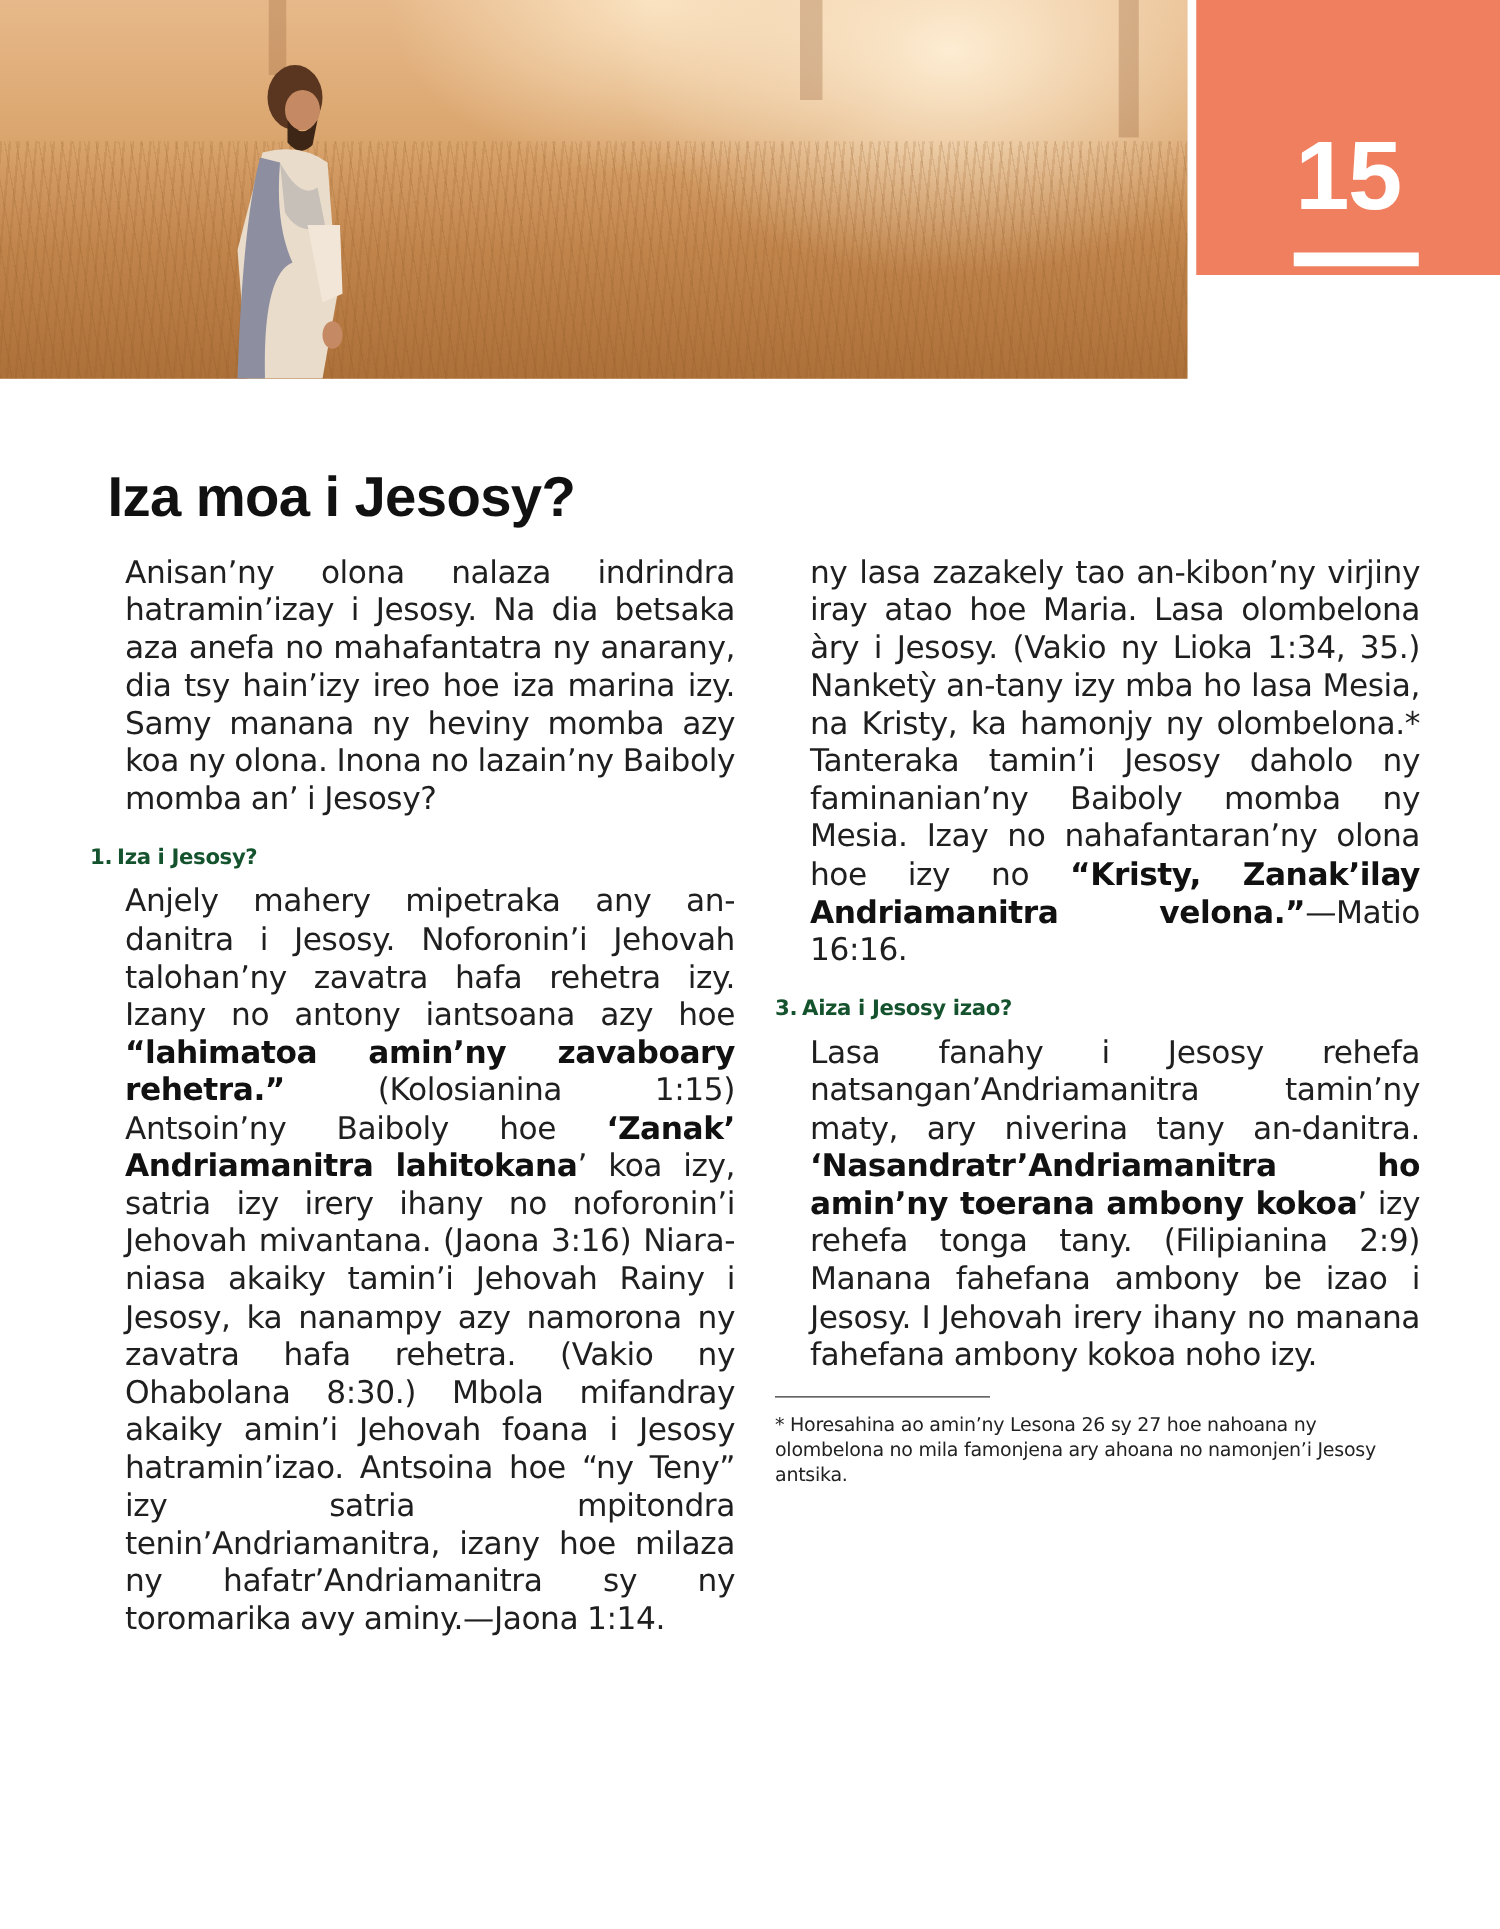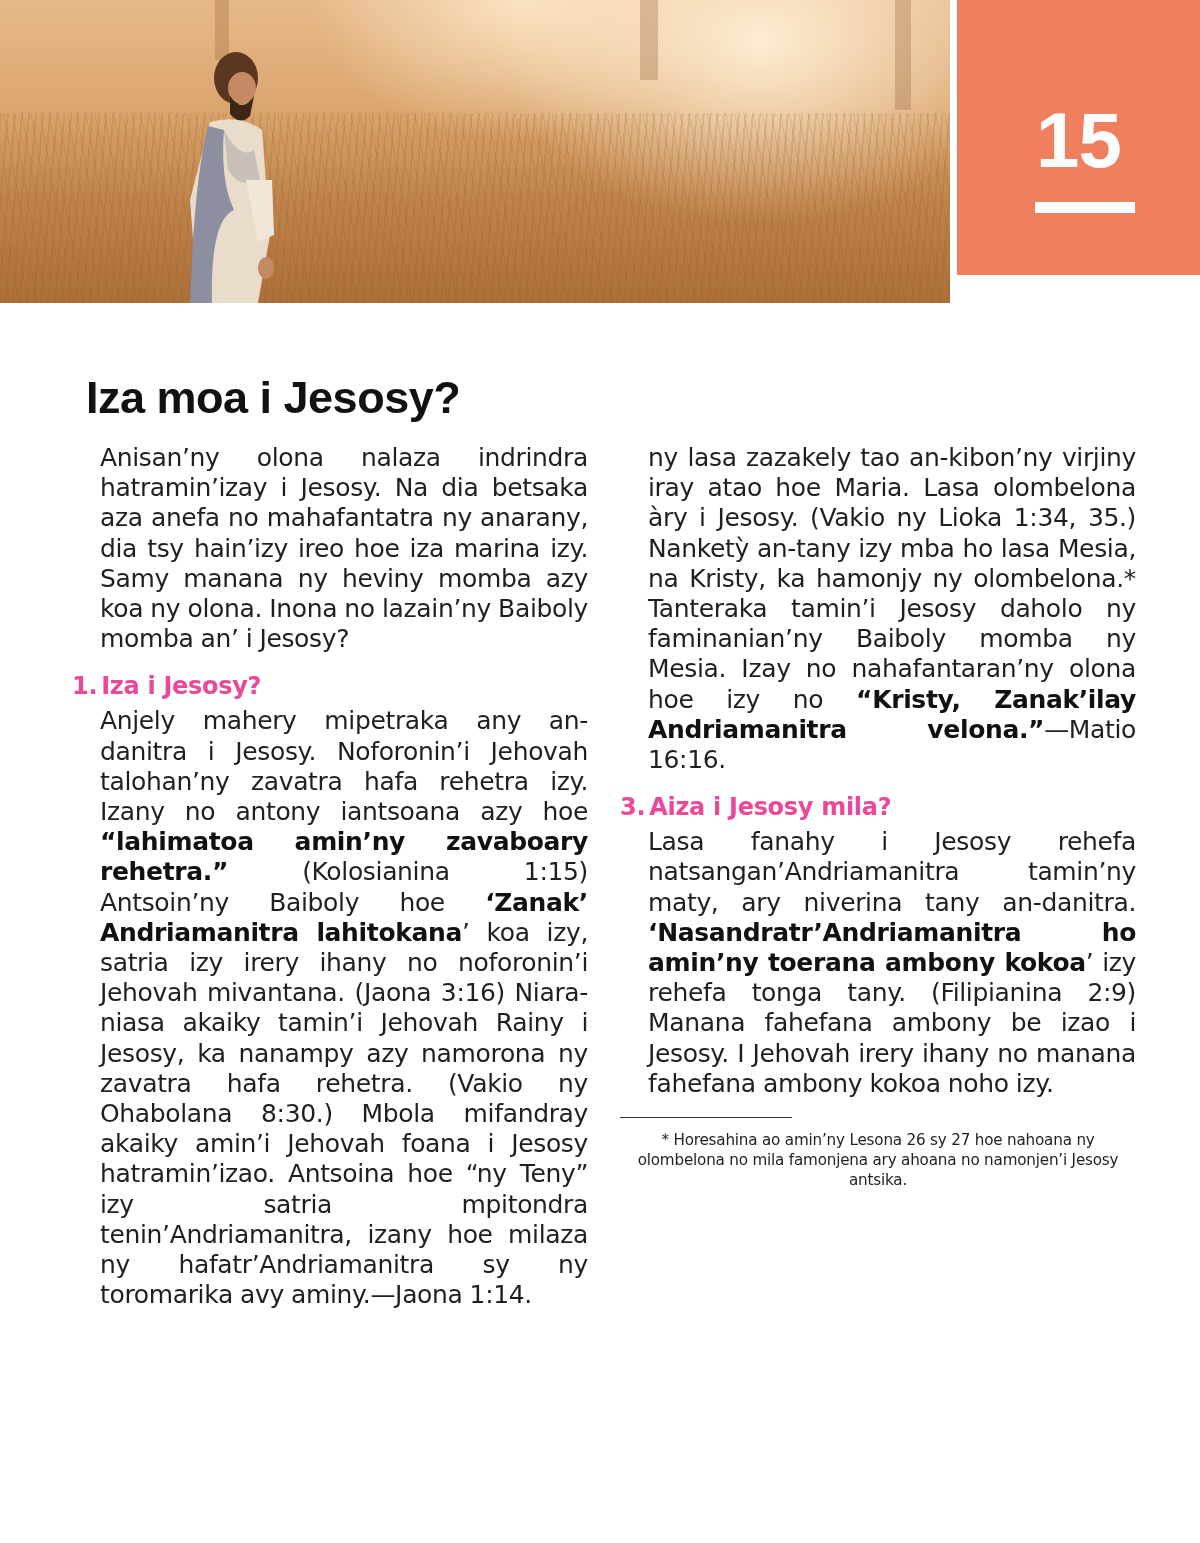--- a/index.html
+++ b/index.html
@@ -9,33 +9,33 @@
       radial-gradient(ellipse 380px 260px at 760px 40px, rgba(255,240,215,0.95), rgba(255,230,190,0) 70%),
       radial-gradient(ellipse 300px 200px at 520px 0px, rgba(255,236,205,0.8), rgba(255,220,180,0) 70%),
       linear-gradient(180deg, #e7b98a 0%, #dba66f 35%, #c98c52 65%, #b8793f 100%);
   }
   .hero .grass { position: absolute; left: 0; right: 0; bottom: 0; height: 190px;
     background: repeating-linear-gradient(95deg, rgba(150,95,40,0.18) 0 2px, rgba(0,0,0,0) 2px 7px),
                 repeating-linear-gradient(80deg, rgba(120,75,30,0.14) 0 1px, rgba(0,0,0,0) 1px 9px),
                 linear-gradient(180deg, rgba(200,140,80,0) 0%, rgba(150,95,45,0.35) 100%); }
   .hero .tree { position: absolute; top: 0; width: 14px; height: 60px; background: rgba(160,110,70,0.35); }
   .figure { position: absolute; left: 150px; top: 30px; width: 140px; height: 273px; }
-  .badge { position: absolute; left: 957px; top: 0; width: 243px; height: 275px; background: #f07f60; }
+  .badge { position: absolute; left: 957px; top: 0; width: 243px; height: 220px; background: #f07f60; }
   .badge-num { position: absolute; left: 0; right: 0; top: 100px; text-align: center; color: #ffffff; font-family: "Liberation Sans", sans-serif; font-weight: bold; font-size: 78px; line-height: 80px; letter-spacing: -1px; }
   .badge-line { position: absolute; left: 78px; top: 202px; width: 100px; height: 11px; background: #ffffff; }
   h1 { position: absolute; left: 70px; top: 354px; margin: 16px; font-family: "Liberation Sans", sans-serif; font-weight: bold; font-size: 45px; line-height: 56px; color: #111; letter-spacing: -0.5px; }
   .col { position: absolute; top: 443px; width: 488px; }
   .col-left { left: 72px; width: 516px; }
   .col-right { left: 620px; width: 516px; }
   p.body { margin: 0 0 0 28px; font-size: 25px; line-height: 30.2px; text-align: justify; color: #1f1f1f; font-family: "DejaVu Sans", sans-serif; letter-spacing: -0.35px; word-spacing: -0.5px; }
   p.body b { font-weight: bold; color: #111; }
-  .qhead { margin: 18px 0 6px 0; color: #ec4899; font-weight: bold; font-size: 24px; line-height: 28px; letter-spacing: -0.3px; font-family: "DejaVu Sans", sans-serif; }
+  .qhead { margin: 18px 0 6px 0; color: #14532d; font-weight: bold; font-size: 17px; line-height: 28px; letter-spacing: -0.3px; font-family: "DejaVu Sans", sans-serif; }
   .qhead .num { margin-right: 4px; }
   .fn-rule { width: 172px; height: 1px; background: #333; margin: 18px 0 12px 0; }
-  .footnote { font-size: 15.2px; line-height: 20px; color: #222; letter-spacing: -0.2px; margin: 0; text-align: center; }
+  .footnote { font-size: 15.2px; line-height: 20px; color: #222; letter-spacing: -0.2px; margin: 0; }
 </style>
 </head>
 <body>
 
 <div class="hero" role="img" aria-label="Jesus walking through a sunlit golden field">
   <div class="tree" style="left:215px;"></div>
   <div class="tree" style="left:640px;width:18px;height:80px;"></div>
   <div class="tree" style="left:895px;width:16px;height:110px;"></div>
   <div class="grass"></div>
   <svg class="figure" viewBox="0 0 140 273">
@@ -64,19 +64,19 @@
     <span class="num">1.</span><span>Iza i Jesosy?</span>
   </div>
   <p class="body"><span>Anjely mahery mipetraka any an-danitra i Jesosy. Noforonin’i Jehovah talohan’ny zavatra hafa rehetra izy. Izany no antony iantsoana azy hoe </span><b>“lahimatoa amin’ny zavaboary rehetra.”</b><span> (Kolosianina 1:15) Antsoin’ny Baiboly hoe </span><b>‘Zanak’ Andriamanitra lahitokana</b><span>’ koa izy, satria izy irery ihany no noforonin’i Jehovah mivantana. (Jaona 3:16) Niara-niasa akaiky tamin’i Jehovah Rainy i Jesosy, ka nanampy azy namorona ny zavatra hafa rehetra. (Vakio ny Ohabolana 8:30.) Mbola mifandray akaiky amin’i Jehovah foana i Jesosy hatramin’izao. Antsoina hoe “ny Teny” izy satria mpitondra tenin’Andriamanitra, izany hoe milaza ny hafatr’Andriamanitra sy ny toromarika avy aminy.—Jaona 1:14.</span></p>
 
 </div>
 
 <div class="col col-right">
   <p class="body"><span>ny lasa zazakely tao an-kibon’ny virjiny iray atao hoe Maria. Lasa olombelona àry i Jesosy. (Vakio ny Lioka 1:34, 35.) Nanketỳ an-tany izy mba ho lasa Mesia, na Kristy, ka hamonjy ny olombelona.* Tanteraka tamin’i Jesosy daholo ny faminanian’ny Baiboly momba ny Mesia. Izay no nahafantaran’ny olona hoe izy no </span><b>“Kristy, Zanak’ilay Andriamanitra velona.”</b><span>—Matio 16:16.</span></p>
 
   <div class="qhead">
-    <span class="num">3.</span><span>Aiza i Jesosy mila?</span>
+    <span class="num">3.</span><span>Aiza i Jesosy izao?</span>
   </div>
   <p class="body"><span>Lasa fanahy i Jesosy rehefa natsangan’Andriamanitra tamin’ny maty, ary niverina tany an-danitra. </span><b>‘Nasandratr’Andriamanitra ho amin’ny toerana ambony kokoa</b><span>’ izy rehefa tonga tany. (Filipianina 2:9) Manana fahefana ambony be izao i Jesosy. I Jehovah irery ihany no manana fahefana ambony kokoa noho izy.</span></p>
 
   <div class="fn-rule"></div>
   <p class="footnote">* Horesahina ao amin’ny Lesona 26 sy 27 hoe nahoana ny olombelona no mila famonjena ary ahoana no namonjen’i Jesosy antsika.</p>
 </div>
 
 </body></html>

